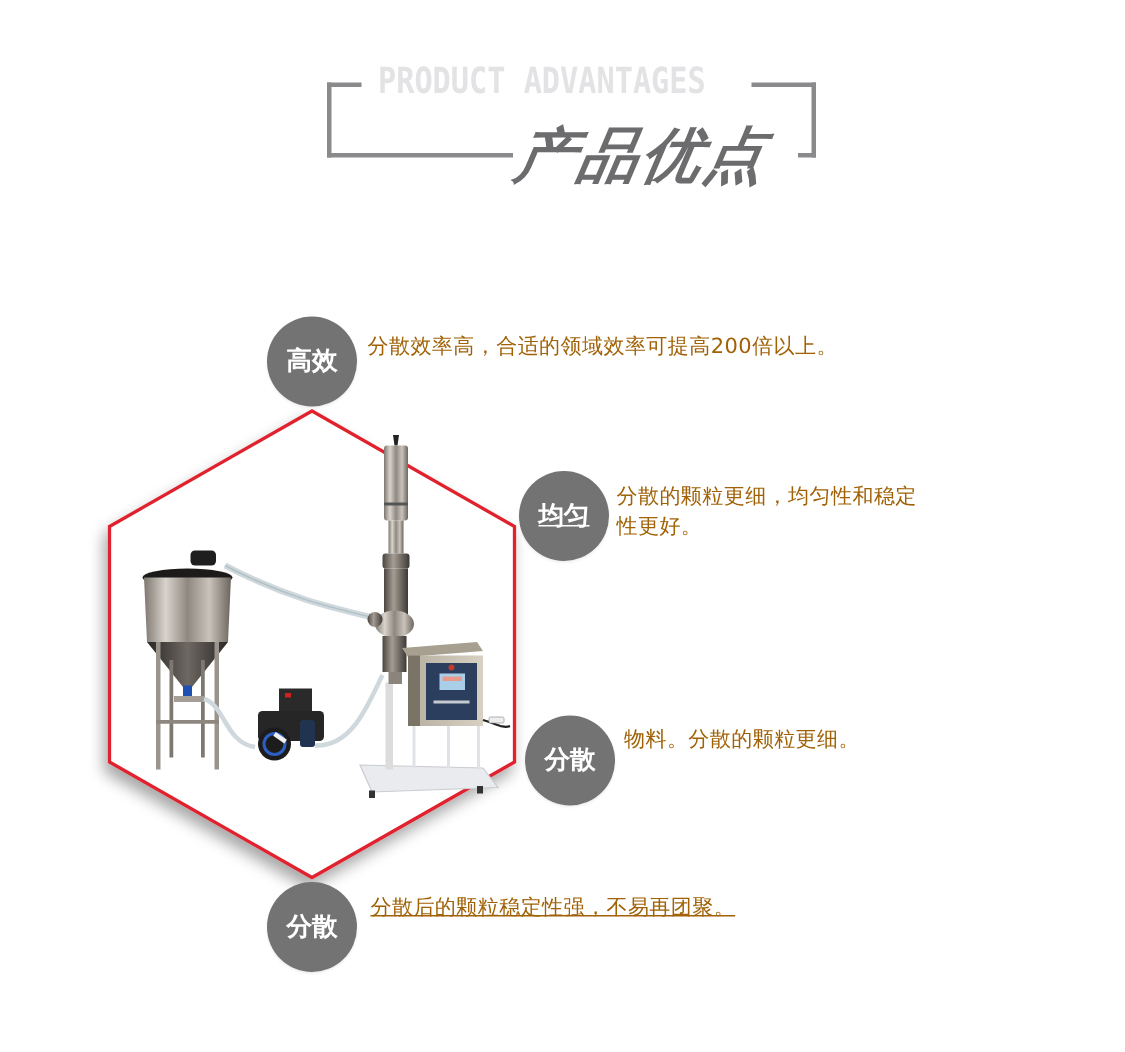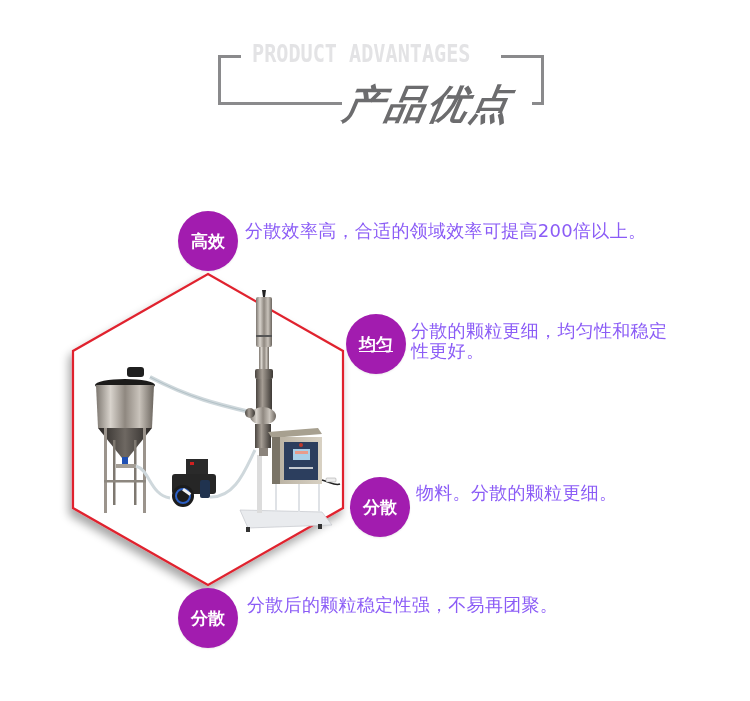--- a/index.html
+++ b/index.html
@@ -49,33 +49,33 @@
 
     
     .hex-svg { position: absolute; left: 0; top: 0; }
 
     
     .badge {
       position: absolute;
       width: 60px;
       height: 60px;
       border-radius: 50%;
-      background: #a21caf;
+      background: #737373;
       color: #ffffff;
       font-weight: bold;
       font-size: 17px;
       line-height: 60px;
       text-align: center;
       letter-spacing: 0px;
       box-shadow: 0 1px 2px rgba(0,0,0,0.08);
     }
     .desc {
       position: absolute;
-      color: #8b5cf6;
-      font-size: 18px;
+      color: #a16207;
+      font-size: 14px;
       line-height: 20px;
       letter-spacing: 0.3px;
       white-space: nowrap;
     }
   </style>
 </head>
 <body>
 
 <div>
 
@@ -225,18 +225,18 @@
     </div>
     <div class="desc" style="left:416px; top:483px;">
       <div>物料。分散的颗粒更细。</div>
     </div>
   </div>
 
   <div>
     <div class="badge" style="left:178px; top:588px;">
       <span>分散</span>
     </div>
-    <div class="desc" style="left:247px; top:595px;">
+    <div class="desc" style="left:247px; top:595px;text-decoration:underline;">
       <div>分散后的颗粒稳定性强，不易再团聚。</div>
     </div>
   </div>
 
 </div>
 
 </body></html>

